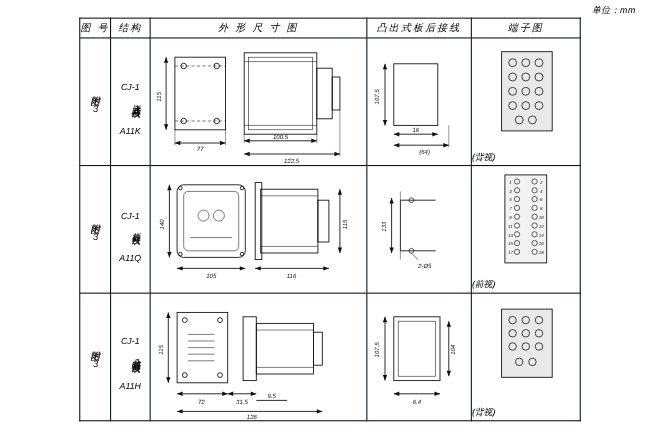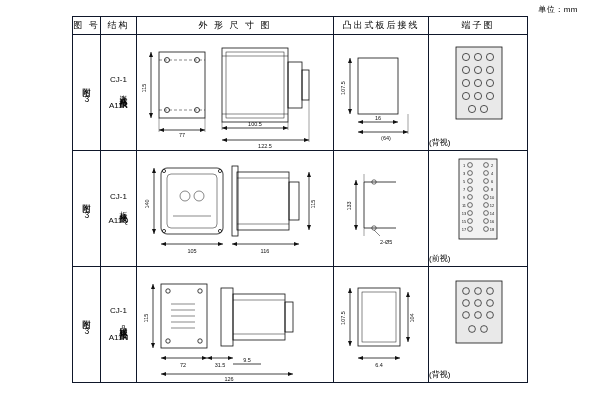--- a/index.html
+++ b/index.html
@@ -1,32 +1,32 @@
 <!DOCTYPE html>
 <html><head>
 <meta charset="utf-8">
 <style>
   html,body{margin:0;padding:0;background:#ffffff;}
   body{width:600px;height:400px;font-family:"Liberation Sans",sans-serif;color:#000;}
-  .page{position:relative;width:600px;height:346px;}
+  .page{position:relative;width:600px;height:346px;font-style:italic;}
   .unit{position:absolute;right:22px;top:4px;font-size:8px;color:#000;letter-spacing:0.5px;}
   table.main{position:absolute;left:72px;top:16px;border-collapse:collapse;width:456px;}
   table.main th,table.main td{border:1px solid #0f172a;padding:0;}
   table.main th{font-weight:normal;font-size:9px;height:17px;letter-spacing:2px;}
   .c-img{width:30px;}
   .c-str{width:38px;text-align:center;}
   .c-out{width:196px;}
   .c-mnt{width:94px;}
   .c-trm{width:98px;}
   td.cell{vertical-align:middle;text-align:center;position:relative;}
   .rowh{height:116px;}
   .vtext{font-size:8.5px;line-height:11px;writing-mode:vertical-rl;text-orientation:upright;margin:0 auto;letter-spacing:1px;}
   .imgno{display:flex;align-items:center;justify-content:center;height:100%;}
   .struct{font-size:8px;line-height:12px;text-align:left;padding-left:4px;}
-  .struct .code{font-size:8px;}
+  .struct .code{font-size:8px;margin-top:14px;}
   .struct .mid{writing-mode:vertical-rl;text-orientation:upright;display:inline-block;margin:2px 0 2px 8px;letter-spacing:1px;}
   .drawbox{position:relative;width:100%;height:100%;}
   svg{display:block;}
   .cap{font-size:8px;text-align:left;}
   text{font-family:"Liberation Sans",sans-serif;}
 </style>
 </head>
 <body>
 
 <div class="page">

